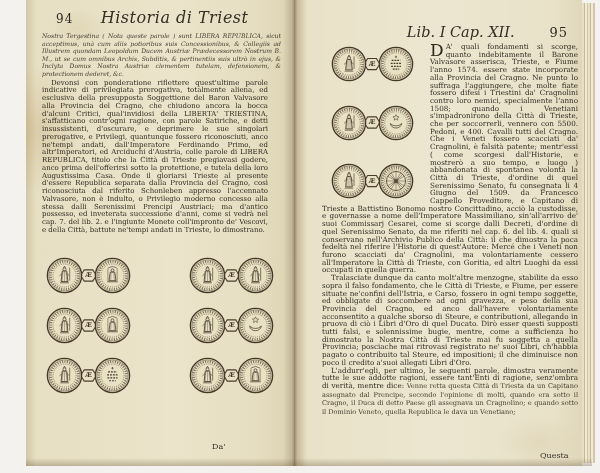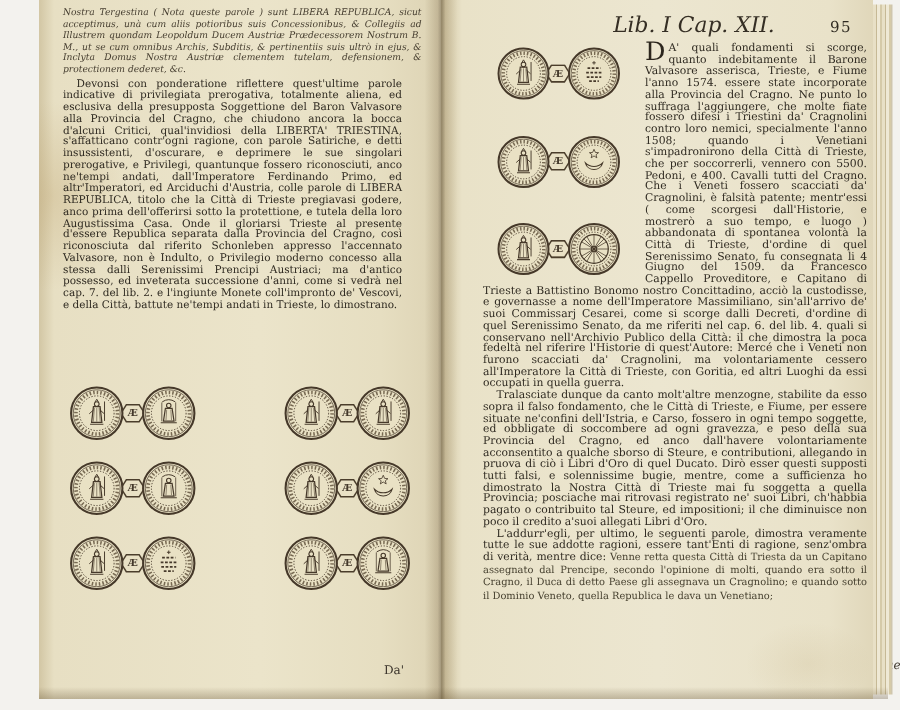--- a/index.html
+++ b/index.html
@@ -28,23 +28,23 @@
   .edges{position:absolute;left:556px;top:3px;width:12px;height:460px;
     background:repeating-linear-gradient(90deg,#e8e0c6 0 2px,#c6b995 2px 3px,#efe9d5 3px 5px,#d5caa8 5px 6px);
     border-right:1px solid #cfc6ad;}
   .bottom-edge{position:absolute;left:0;top:458px;width:566px;height:8px;
     background:linear-gradient(180deg, rgba(100,80,45,0), rgba(85,66,35,.30));}
 
   
   .lp-header{display:flex;align-items:baseline;padding:8px 18px 0 30px;}
   .lp-num{font-size:12px;letter-spacing:1px;}
   .lp-title{flex:1;text-align:center;font-style:italic;font-size:16px;letter-spacing:.5px;color:#352e24;}
-  .rp-header{display:flex;align-items:baseline;padding:9px 14px 0 90px;}
+  .rp-header{display:flex;align-items:baseline;padding:24px 14px 0 90px;}
   .rp-title{flex:1;text-align:center;font-style:italic;font-size:14.5px;color:#352e24;}
-  .rp-num{font-size:10px;margin-left:12px;letter-spacing:1px;}
+  .rp-num{font-size:13px;margin-left:12px;letter-spacing:1px;}
 
   
   .lp-quote{margin:5px 13px 0 16px;font-size:6.1px;line-height:7.6px;text-align:justify;
     font-style:italic;color:#453d2f;}
   .lp-body{margin:2px 26px 0 16px;font-size:7px;line-height:7.75px;text-align:justify;text-indent:9px;}
 
   
   .lp-coins{position:absolute;left:20px;top:257px;width:228px;
     display:flex;flex-wrap:wrap;justify-content:space-between;row-gap:13px;}
   .pair{display:flex;align-items:center;}
@@ -58,23 +58,23 @@
   
   .rp-textwrap{margin:3px 2px 0 28px;width:256px;}
   .rp-body{font-size:7.2px;line-height:7.7px;text-align:justify;}
   .rp-body p{margin:0;text-indent:9px;}
   .rp-body p.first{text-indent:0;}
   .coins-col{float:left;width:100px;height:153px;padding:3px 8px 0 0;
     display:flex;flex-direction:column;justify-content:space-between;align-items:center;}
   .coins-col .coin{width:36px;height:36px;}
   .dropcap{float:left;font-size:17px;line-height:13.5px;padding:1px 2px 0 0;color:#2c261d;}
   .ital{color:#46402f;font-size:6.6px;}
-  .catch{position:absolute;font-size:8px;color:#3a332a;margin-left:44px;}
+  .catch{position:absolute;font-size:8px;color:#3a332a;}
   .lp-catch{left:186px;top:442px;}
-  .rp-catch{left:246px;top:439px;font-style:italic;}
+  .rp-catch{left:246px;top:451px;}
   svg.defs{position:absolute;width:0;height:0;}
 </style>
 </head>
 <body>
 
 <svg class="defs" aria-hidden="true">
   <defs>
     <g id="cbase">
       <circle cx="20" cy="20" r="18.5" fill="#e9e1c4" stroke="#46392a" stroke-width="1.5"></circle>
       <circle cx="20" cy="20" r="16.9" fill="none" stroke="#46392a" stroke-width=".5"></circle>
@@ -125,20 +125,24 @@
         <path d="M20 9.4 V30.6 M9.4 20 H30.6 M12.5 12.5 L27.5 27.5 M27.5 12.5 L12.5 27.5 M14.7 10.8 L25.3 29.2 M25.3 10.8 L14.7 29.2 M10.8 14.7 L29.2 25.3 M29.2 14.7 L10.8 25.3" stroke-width=".55"></path>
         <circle cx="20" cy="20" r="2" stroke-width=".8"></circle>
       </g>
     </symbol>
   </defs>
 </svg>
 
 <div class="book">
 
   <div class="page page-left">
+    <div class="lp-header">
+      <span class="lp-num">94</span>
+      <span class="lp-title">Historia di Triest</span>
+    </div>
     <div class="lp-quote">Nostra Tergestina ( Nota queste parole ) sunt LIBERA REPUBLICA, sicut acceptimus, unà cum aliis potioribus suis Concessionibus, &amp; Collegiis ad Illustrem quondam Leopoldum Ducem Austriæ Prædecessorem Nostrum B. M., ut se cum omnibus Archis, Subditis, &amp; pertinentiis suis ultrò in ejus, &amp; Inclyta Domus Nostra Austriæ clementem tutelam, defensionem, &amp; protectionem dederet, &amp;c.</div>
     <div class="lp-body">Devonsi con ponderatione riflettere quest'ultime parole indicative di privilegiata prerogativa, totalmente aliena, ed esclusiva della presupposta Soggettione del Baron Valvasore alla Provincia del Cragno, che chiudono ancora la bocca d'alcuni Critici, qual'invidiosi della LIBERTA' TRIESTINA, s'affatticano contr'ogni ragione, con parole Satiriche, e detti insussistenti, d'oscurare, e deprimere le sue singolari prerogative, e Privilegi, quantunque fossero riconosciuti, anco ne'tempi andati, dall'Imperatore Ferdinando Primo, ed altr'Imperatori, ed Arciduchi d'Austria, colle parole di LIBERA REPUBLICA, titolo che la Città di Trieste pregiavasi godere, anco prima dell'offerirsi sotto la protettione, e tutela della loro Augustissima Casa. Onde il gloriarsi Trieste al presente d'essere Republica separata dalla Provincia del Cragno, così riconosciuta dal riferito Schonleben appresso l'accennato Valvasore, non è Indulto, o Privilegio moderno concesso alla stessa dalli Serenissimi Prencipi Austriaci; ma d'antico possesso, ed inveterata successione d'anni, come si vedrà nel cap. 7. del lib. 2. e l'ingiunte Monete coll'impronto de' Vescovi, e della Città, battute ne'tempi andati in Trieste, lo dimostrano.</div>
     <div class="lp-coins">
         <div class="pair">
           <svg class="coin">
             <use href="#coin-standing-figure"></use>
           </svg>
           <span class="hex">
             <b>Æ</b>
           </span>

